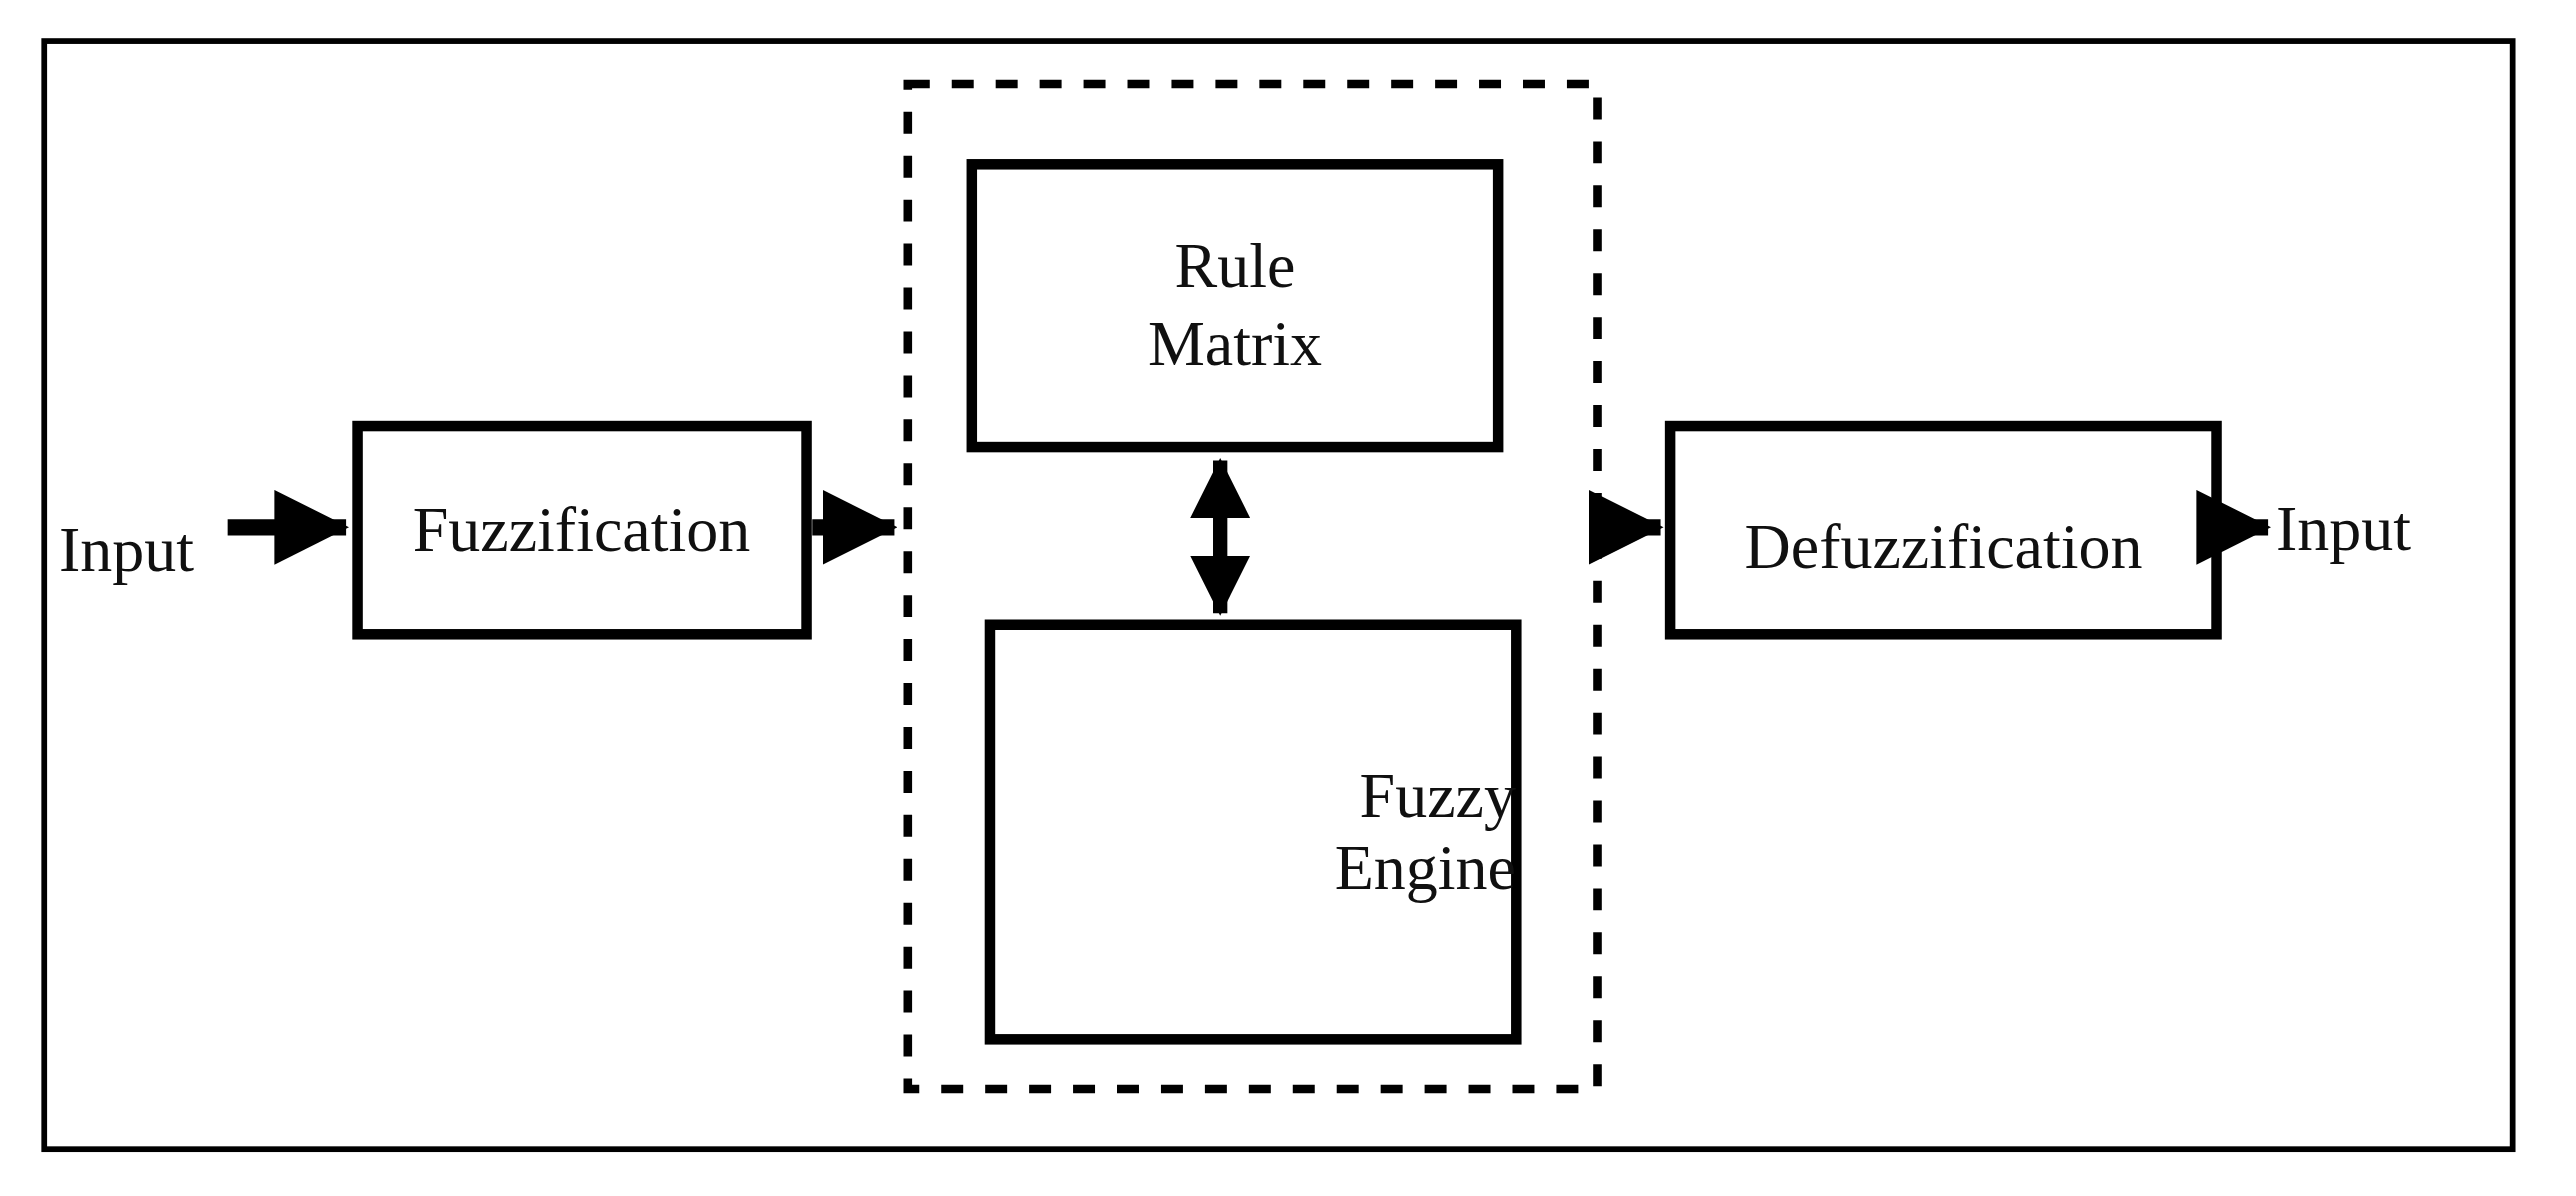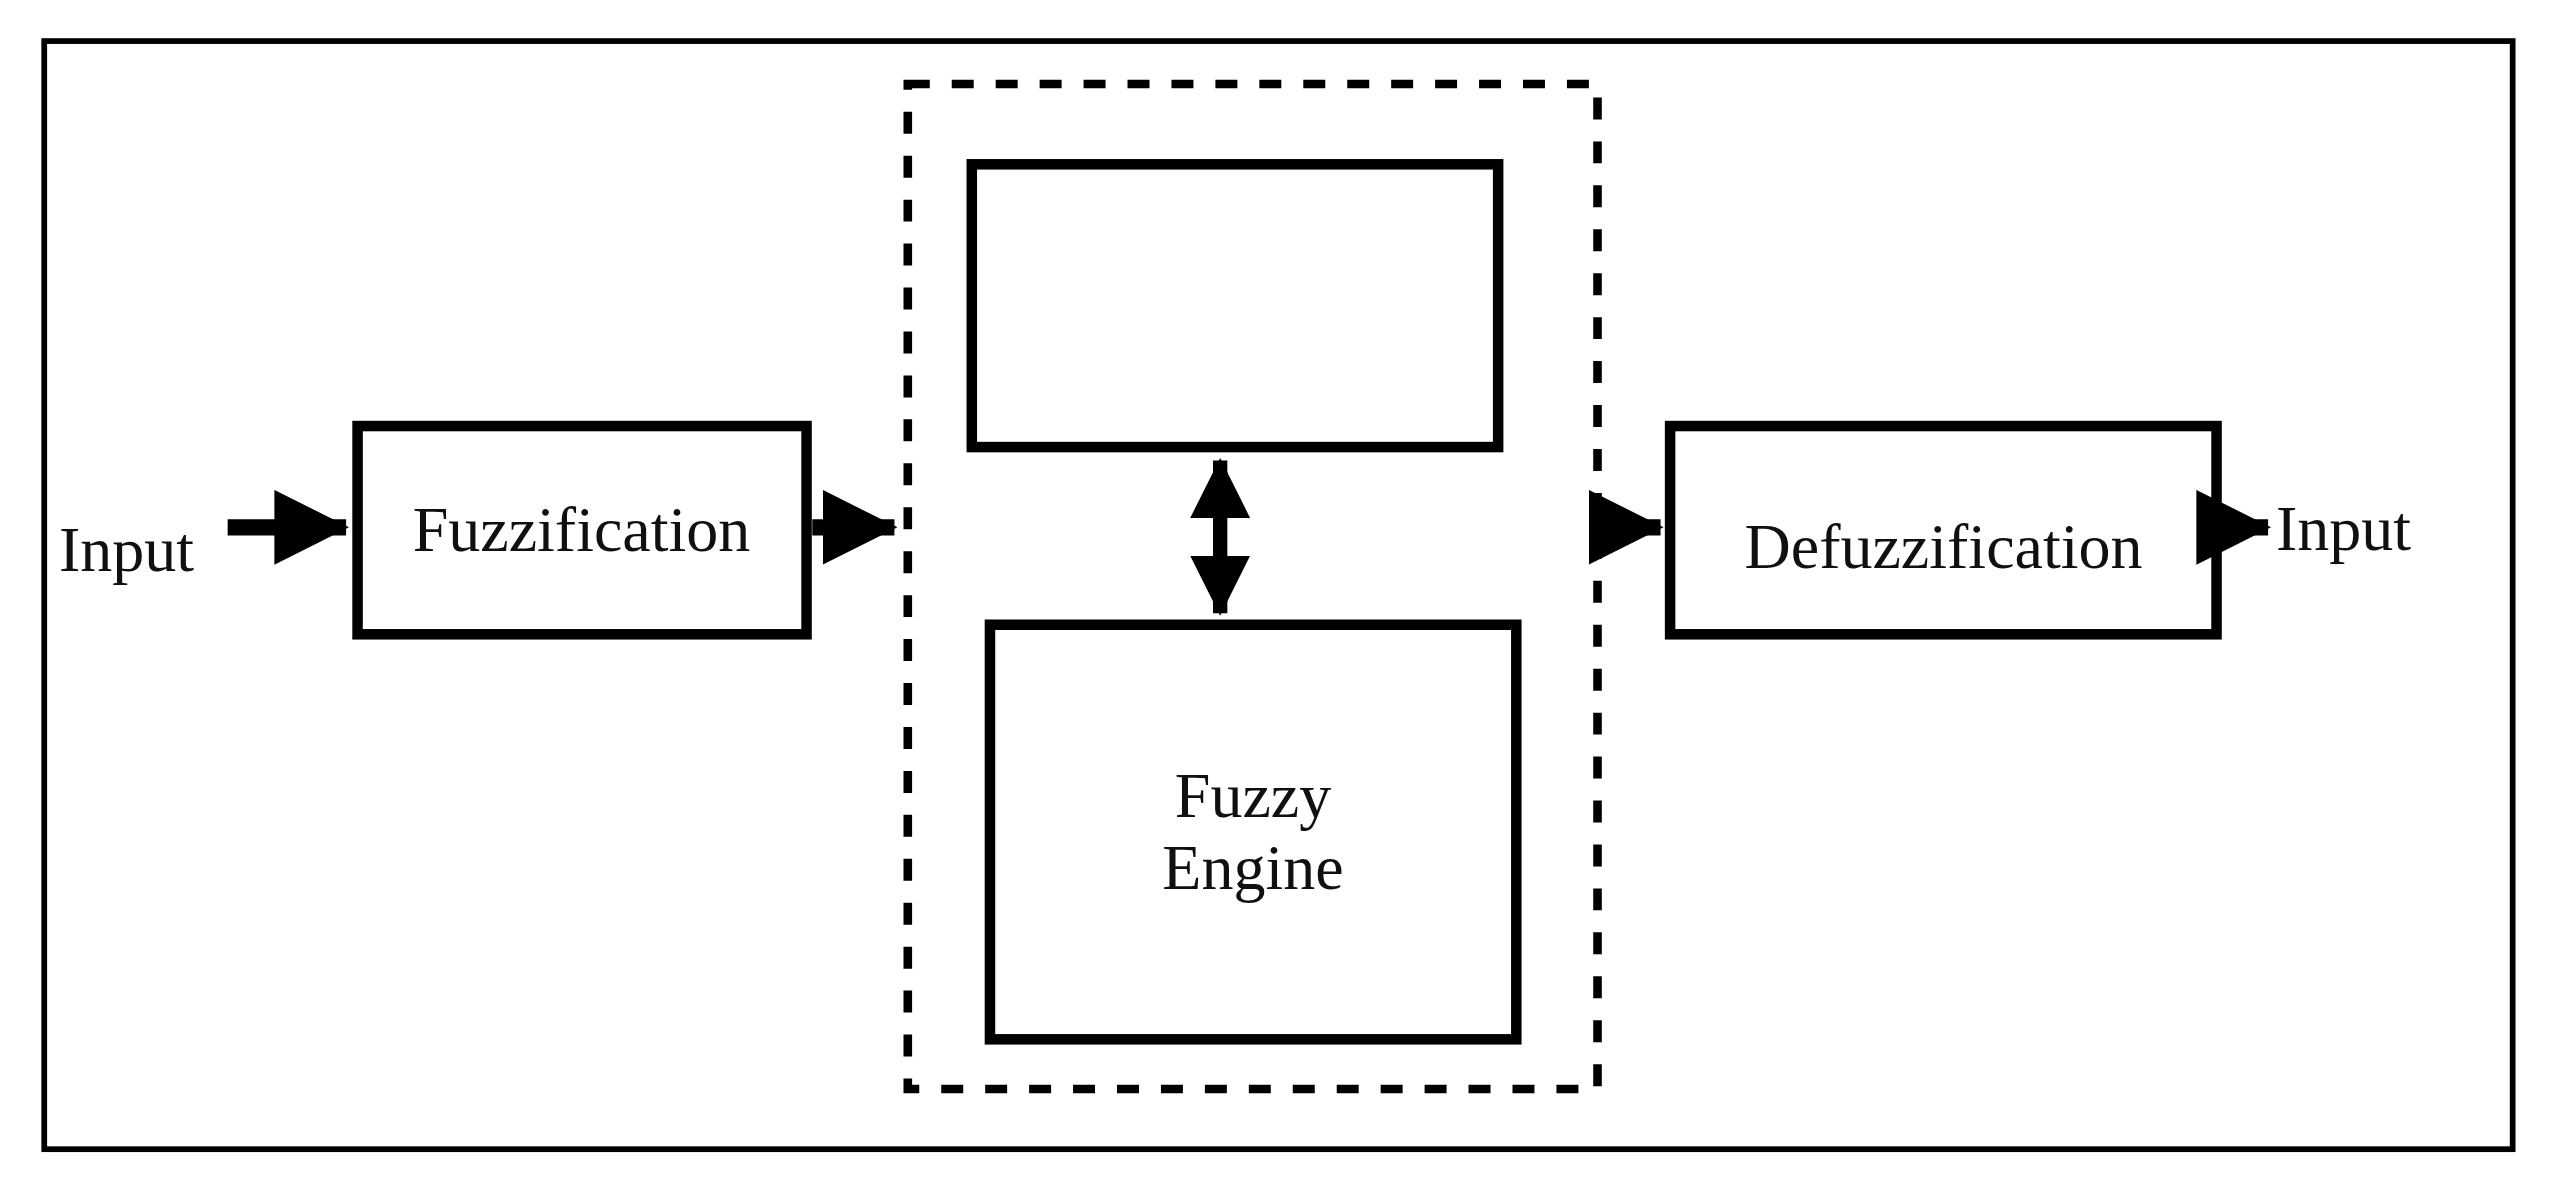--- a/index.html
+++ b/index.html
@@ -107,22 +107,26 @@
     <line x1="1676" y1="552" x2="1738" y2="552" stroke="#000000" stroke-width="17" marker-end="url(#arrowFwd)"></line>
 
     <line x1="2326" y1="552" x2="2374" y2="552" stroke="#000000" stroke-width="17" marker-end="url(#arrowFwd)"></line>
 
   </svg>
 
   <div class="txt io-label left" id="label-input" style="left:59px; top:506px; width:172px; height:88px;">Input</div>
 
   <div class="txt box-label" id="label-fuzzification" style="left:357px; top:426px; width:449px; height:208px;">Fuzzification</div>
 
+  <div class="txt box-label" id="label-rule-matrix" style="left:972px; top:164px; width:526px; height:283px;">
+    <span>Rule</span>
+    <span>Matrix</span>
+  </div>
 
-  <div class="txt box-label" id="label-fie" style="left:990px; top:625px; width:526px; height:415px;">
+  <div class="txt box-label" id="label-fie" style="left:990px; top:625px; width:526px; height:415px;align-items:flex-end;">
     <span>Fuzzy</span>
     <span>Engine</span>
   </div>
 
   <div class="txt box-label" id="label-defuzzification" style="left:1670px; top:443px; width:547px; height:208px;">Defuzzification</div>
 
   <div class="txt io-label right" id="label-output" style="left:2276px; top:485px; width:239px; height:88px;">Input</div>
 
 </div>
 

